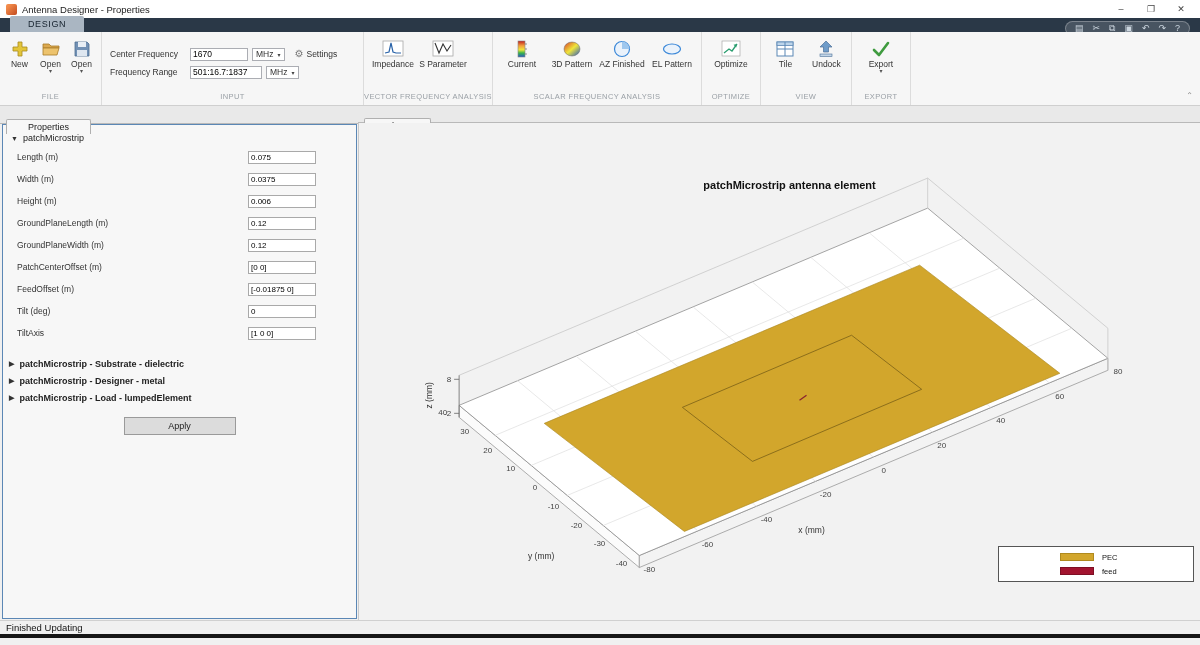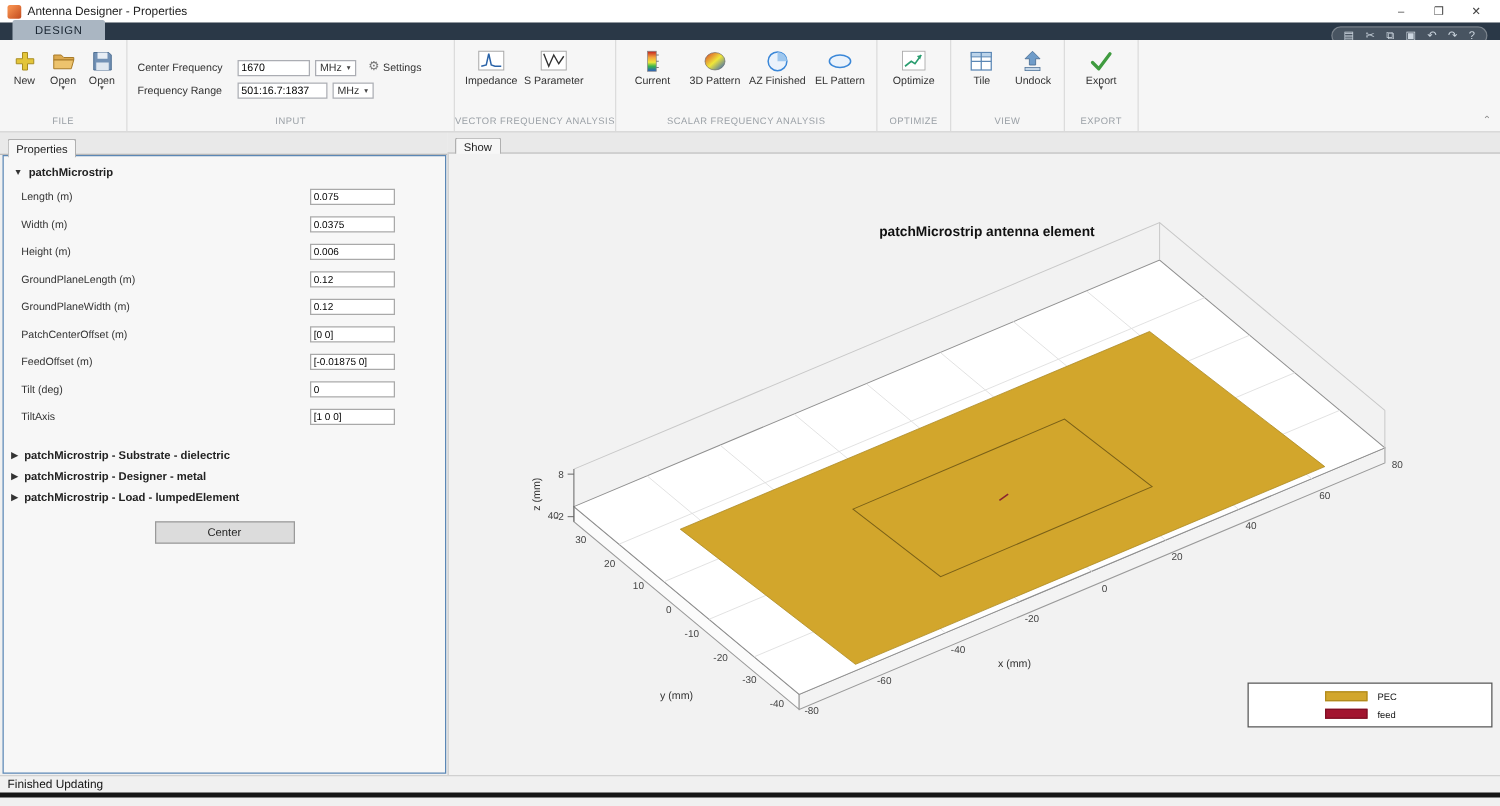--- a/index.html
+++ b/index.html
@@ -39,25 +39,25 @@
   .frange { width:72px; }
   .unitsel { display:flex; align-items:center; border:1px solid #abadb3; background:#fff; height:13px; padding:0 3px; gap:4px; font-size:8.5px; cursor:default; }
   .da { font-size:6px; color:#444; }
   .settings { display:flex; align-items:center; gap:3px; margin-left:6px; cursor:default; }
   .gear { font-size:10px; color:#777; line-height:1; }
   .collapse-chev { position:absolute; right:7px; bottom:5px; font-size:8px; color:#8a8a8a; cursor:default; }
 
   
   .content { display:flex; height:514px; }
   .paneltabs { height:18px; display:flex; align-items:flex-end; padding-left:6px; background:#e9e9e9; border-bottom:1px solid #b9b9b9; }
-  .ptab { font-size:9px; color:#222; background:#f7f7f7; border:1px solid #b0b0b0; border-bottom:none; padding:2px 6px; border-radius:2px 2px 0 0; position:relative; top:3px; cursor:default; }
+  .ptab { font-size:9px; color:#222; background:#f7f7f7; border:1px solid #b0b0b0; border-bottom:none; padding:2px 21px; border-radius:2px 2px 0 0; position:relative; top:11px; cursor:default; }
 
   .leftpane { width:358px; display:flex; flex-direction:column; background:#f0f0f0; }
   .panelbody { flex:1; background:#f7f7f7; border:1px solid #5b87b5; margin:0 1px 1px 2px; overflow:hidden; }
-  .sechdr { display:flex; gap:5px; align-items:center; font-weight:bold; font-size:9px; color:#222; margin:8px 0 3px 8px; cursor:default; }
+  .sechdr { display:flex; gap:5px; align-items:center; font-weight:normal; font-size:9px; color:#222; margin:8px 0 3px 8px; cursor:default; }
   .tri { font-size:7px; color:#333; }
   .prow { display:flex; align-items:center; justify-content:space-between; height:22px; padding:0 40px 0 14px;gap:44px; }
   .plabel { font-size:8.5px; color:#333; }
   .pinput { width:68px; height:13px; border:1px solid #a9a9a9; font-size:8px; padding:0 2px; background:#fff; font-family:inherit; }
   .chdr { display:flex; gap:5px; align-items:center; font-weight:bold; font-size:9px; color:#222; margin:7px 0 7px 6px; cursor:default; }
   .applybtn { display:block; margin:14px auto 0; width:112px; height:18px; background:#dcdcdc; border:1px solid #9a9a9a; font-size:9px; font-family:inherit; color:#222; cursor:default; }
 
   .mainpane { flex:1; display:flex; flex-direction:column; }
   .figbody { flex:1; position:relative; background:#f2f2f2; border-left:1px solid #c9c9c9; }
   .figsvg { width:100%; height:100%; display:block; }
@@ -366,21 +366,21 @@
         </div>
         <div class="chdr">
           <span class="tri">▶</span>
           <span>patchMicrostrip - Designer - metal</span>
         </div>
         <div class="chdr">
           <span class="tri">▶</span>
           <span>patchMicrostrip - Load - lumpedElement</span>
         </div>
 
-        <button class="applybtn">Center</button>
+        <button class="applybtn">Apply</button>
       </div>
     </div>
 
     <div class="mainpane">
       <div class="paneltabs">
         <span class="ptab">Show</span>
       </div>
       <div class="figbody">
         <svg class="figsvg" viewBox="0 0 840 496" preserveAspectRatio="none">
           <text class="ptitle" x="430" y="66" text-anchor="middle">patchMicrostrip antenna element</text>

